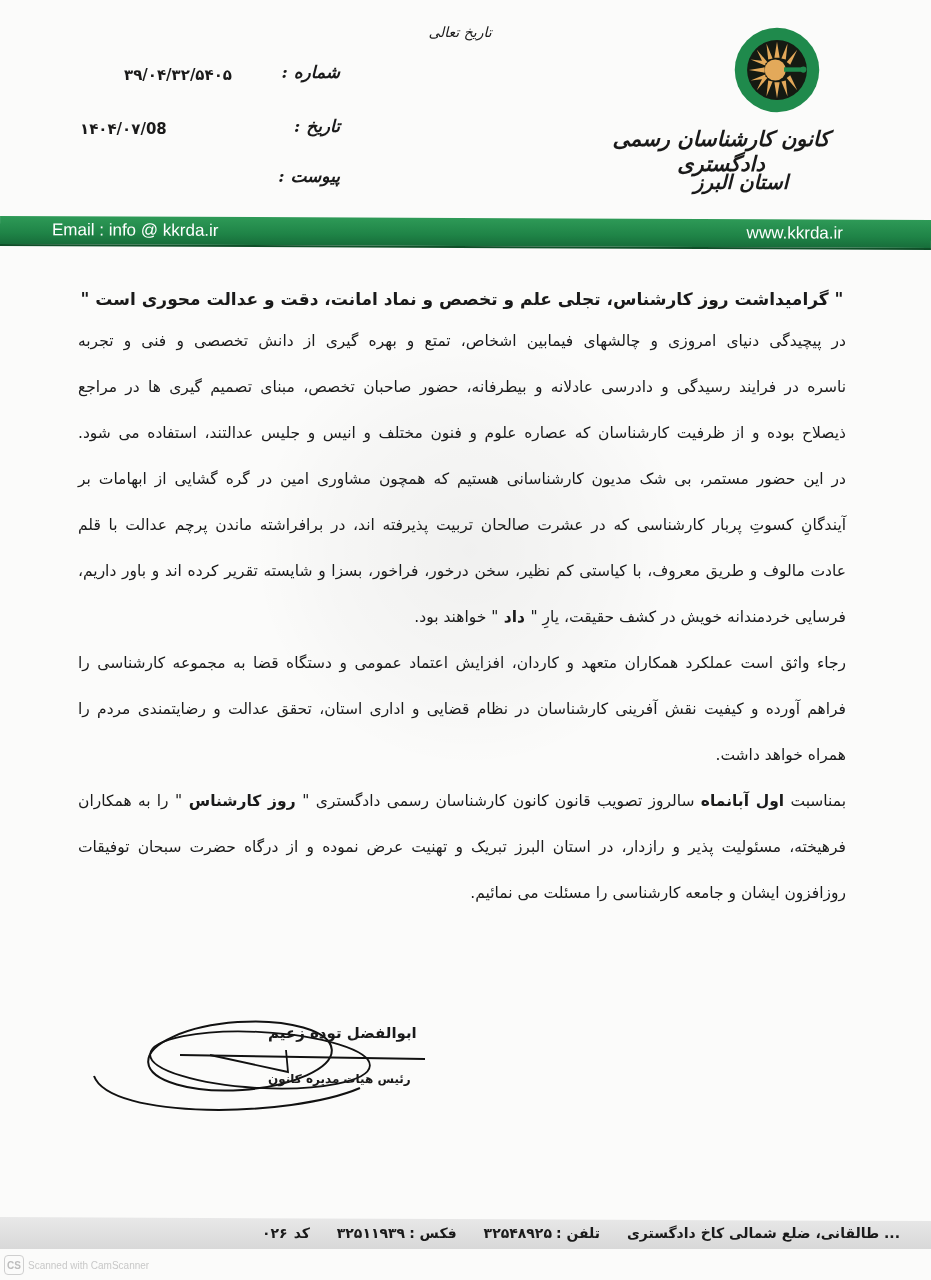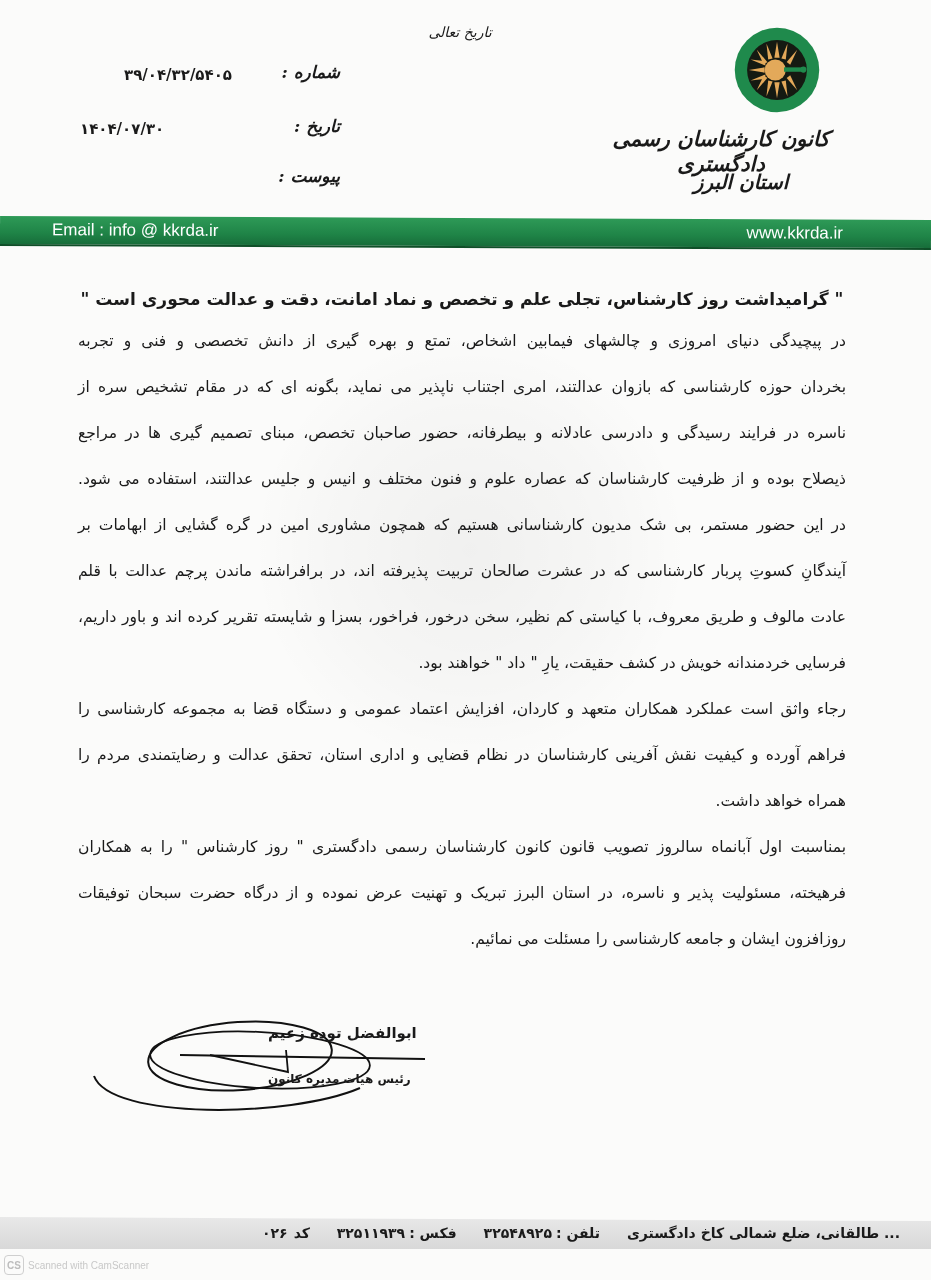--- a/index.html
+++ b/index.html
@@ -57,21 +57,21 @@
   .body-text {
     position: absolute; left: 78px; width: 768px; top: 284px;
     direction: rtl; font-family: "DejaVu Sans", sans-serif; font-size: 15.5px;
   }
   .title-line {
     text-align: center; font-weight: bold; font-size: 17px; height: 42px; line-height: 30px;
   }
   .para { margin: 0; text-align: justify; text-align-last: right; }
   .para .line { display: block; height: 46px; line-height: 30px; white-space: nowrap; }
   .line.just { text-align: justify; text-align-last: justify; }
-  b { font-weight: normal; }
+  b { font-weight: bold; }
 
   .signature {
     position: absolute; left: 90px; top: 1010px; width: 360px; height: 110px;
   }
   .sig-name {
     position: absolute; left: 178px; top: 14px; direction: rtl; font-weight: bold;
     font-family: "DejaVu Sans", sans-serif; font-size: 15px;
   }
   .sig-title {
     position: absolute; left: 178px; top: 62px; direction: rtl; font-weight: bold;
@@ -131,38 +131,37 @@
 
 <div class="org-name">کانون کارشناسان رسمی دادگستری</div>
 <div class="org-province">استان البرز</div>
 
 <div class="meta-row" style="top:62px;">
   <span class="meta-label">شماره :</span>
   <span class="meta-value" style="top:4px;margin-left:44px;">۳۹/۰۴/۳۲/۵۴۰۵</span>
 </div>
 <div class="meta-row" style="top:116px;">
   <span class="meta-label">تاریخ :</span>
-  <span class="meta-value" style="top:4px;">۱۴۰۴/۰۷/۳۰</span>
+  <span class="meta-value" style="top:4px;">۱۴۰۴/۰۷/08</span>
 </div>
 <div class="meta-row" style="top:166px;">
   <span class="meta-label">پیوست :</span>
   <span class="meta-value"></span>
 </div>
 
 <div class="green-bar">
   <span class="bar-email">Email : info @ kkrda.ir</span>
   <span class="bar-web">www.kkrda.ir</span>
 </div>
 
 <div class="body-text">
   <div class="title-line">" گرامیداشت روز کارشناس، تجلی علم و تخصص و نماد امانت، دقت و عدالت محوری است "</div>
 
   <div class="para">
     <span class="line just">در پیچیدگی دنیای امروزی و چالشهای فیمابین اشخاص، تمتع و بهره گیری از دانش تخصصی و فنی و تجربه</span>
-    <span class="line just">بخردان حوزه کارشناسی که بازوان عدالتند، امری اجتناب ناپذیر می نماید، بگونه ای که در مقام تشخیص سره از</span>
     <span class="line just">ناسره در فرایند رسیدگی و دادرسی عادلانه و بیطرفانه، حضور صاحبان تخصص، مبنای تصمیم گیری ها در مراجع</span>
     <span class="line just">ذیصلاح بوده و از ظرفیت کارشناسان که عصاره علوم و فنون مختلف و انیس و جلیس عدالتند، استفاده می شود.</span>
   </div>
 
   <div class="para">
     <span class="line just">در این حضور مستمر، بی شک مدیون کارشناسانی هستیم که همچون مشاوری امین در گره گشایی از ابهامات بر</span>
     <span class="line just">آیندگانِ کسوتِ پربار کارشناسی که در عشرت صالحان تربیت پذیرفته اند، در برافراشته ماندن پرچم عدالت با قلم</span>
     <span class="line just">عادت مالوف و طریق معروف، با کیاستی کم نظیر، سخن درخور، فراخور، بسزا و شایسته تقریر کرده اند و باور داریم،</span>
     <span class="line">
       <span>فرسایی خردمندانه خویش در کشف حقیقت، یارِ "</span><b> داد </b><span>" خواهند بود.</span>
@@ -172,21 +171,21 @@
   <div class="para">
     <span class="line just">رجاء واثق است عملکرد همکاران متعهد و کاردان، افزایش اعتماد عمومی و دستگاه قضا به مجموعه کارشناسی را</span>
     <span class="line just">فراهم آورده و کیفیت نقش آفرینی کارشناسان در نظام قضایی و اداری استان، تحقق عدالت و رضایتمندی مردم را</span>
     <span class="line">همراه خواهد داشت.</span>
   </div>
 
   <div class="para">
     <span class="line just">
       <span>بمناسبت </span><b>اول آبانماه</b><span> سالروز تصویب قانون کانون کارشناسان رسمی دادگستری "</span><b> روز کارشناس </b><span>" را به همکاران</span>
     </span>
-    <span class="line just">فرهیخته، مسئولیت پذیر و ناسره، در استان البرز تبریک و تهنیت عرض نموده و از درگاه حضرت سبحان توفیقات</span>
+    <span class="line just">فرهیخته، مسئولیت پذیر و رازدار، در استان البرز تبریک و تهنیت عرض نموده و از درگاه حضرت سبحان توفیقات</span>
     <span class="line">روزافزون ایشان و جامعه کارشناسی را مسئلت می نمائیم.</span>
   </div>
 </div>
 
 <div class="signature">
   <svg width="360" height="110" viewBox="0 0 360 110" style="position:absolute;left:0;top:0;">
     <ellipse cx="150" cy="46" rx="92" ry="34" fill="none" stroke="#111" stroke-width="2" transform="rotate(-4 150 46)"></ellipse>
     <ellipse cx="170" cy="50" rx="110" ry="28" fill="none" stroke="#111" stroke-width="1.8" transform="rotate(3 170 50)"></ellipse>
     <line x1="90" y1="45" x2="335" y2="49" stroke="#111" stroke-width="2"></line>
     <path d="M4 66 C 20 110, 200 108, 270 78" fill="none" stroke="#111" stroke-width="2"></path>

